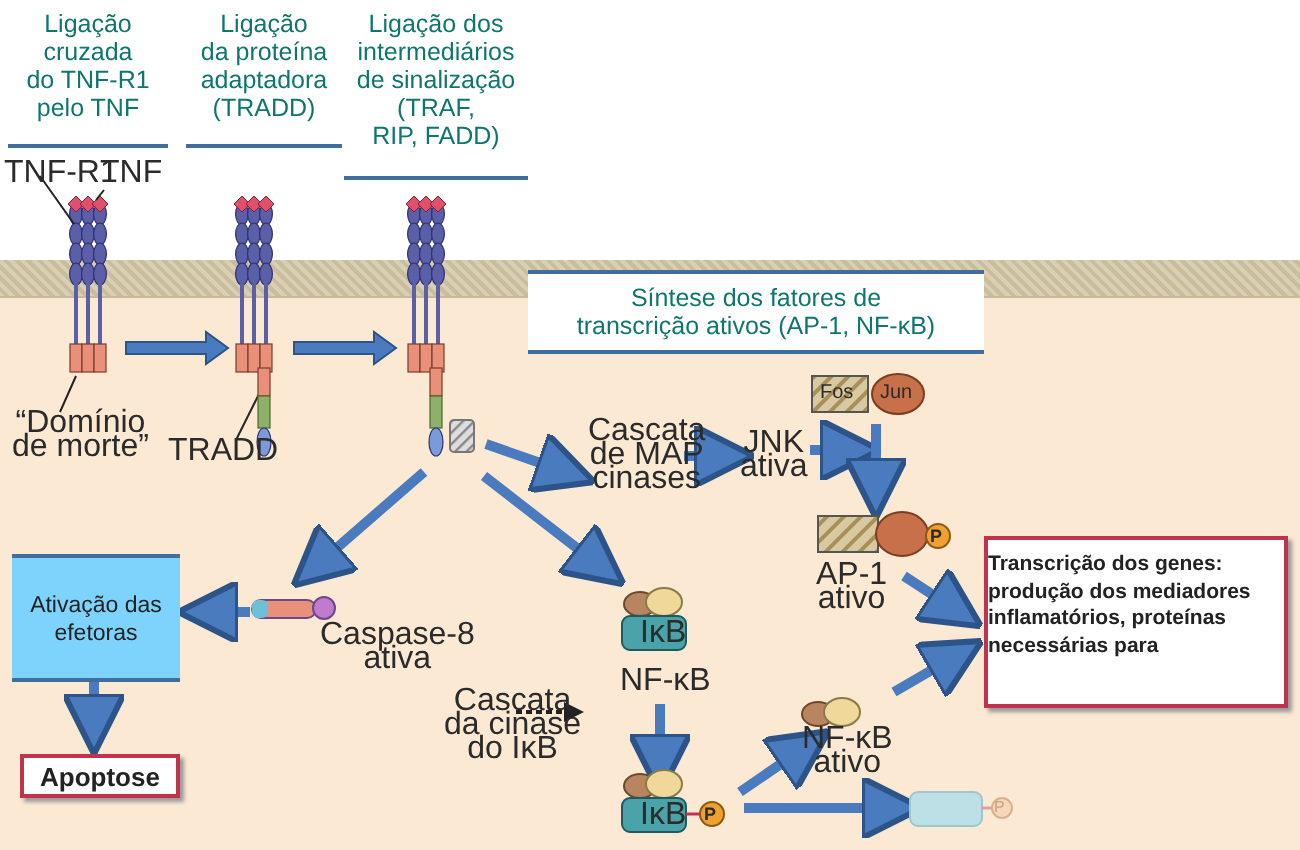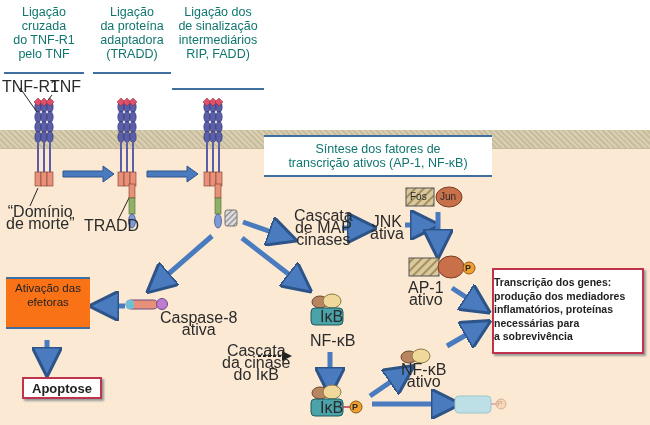--- a/index.html
+++ b/index.html
@@ -7,23 +7,23 @@
   .cell{position:absolute;left:0;top:148px;width:650px;height:277px;background:#fbe9d3;border-top:1px solid #c9b99a;}
   .membrane{position:absolute;left:0;top:130px;width:650px;height:30px;
     background:repeating-linear-gradient(45deg,#d8cfb4 0 2px,#c9bd9c 2px 4px);}
   .membrane-mid{position:absolute;left:0;top:150px;width:650px;height:6px;background:#e9c5c8;}
   .header-box{position:absolute;background:#fff;text-align:center;font-size:12.5px;line-height:14px;color:#0f766e;
     border-top:2px solid #3f6ea0;border-bottom:2px solid #3f6ea0;padding:3px 2px;box-sizing:border-box;}
   .lbl{position:absolute;font-size:16px;line-height:12px;color:#2b2b2b;text-align:center;white-space:nowrap;}
   .genes{position:absolute;left:492px;top:268px;width:152px;height:86px;background:#fff;border:2px solid #c0334d;
     box-shadow:2px 2px 2px #999;font-weight:bold;font-size:10.5px;line-height:13.5px;text-align:left;padding-top:6px;box-sizing:border-box;color:#222;}
   .apop{position:absolute;left:10px;top:377px;width:80px;height:22px;background:#fff;border:2px solid #c0334d;
-    box-shadow:2px 2px 2px #999;font-weight:bold;font-size:13px;line-height:20px;text-align:center;color:#222;box-sizing:border-box;margin-left:12px;}
-  .casp-box{position:absolute;left:6px;top:277px;width:84px;height:52px;background:#f97316;border-top:2px solid #3f6ea0;border-bottom:2px solid #3f6ea0;
-    font-size:11.5px;line-height:13.5px;text-align:center;color:#222;box-sizing:border-box;padding-top:3px;}
+    box-shadow:2px 2px 2px #999;font-weight:bold;font-size:13px;line-height:20px;text-align:center;color:#222;box-sizing:border-box;}
+  .casp-box{position:absolute;left:6px;top:277px;width:84px;height:64px;background:#7dd3fc;border-top:2px solid #3f6ea0;border-bottom:2px solid #3f6ea0;
+    font-size:11.5px;line-height:13.5px;text-align:center;color:#222;box-sizing:border-box;padding-top:18px;}
   svg{position:absolute;left:0;top:0;}
 </style>
 </head>
 <body>
 
 <div class="membrane"></div>
 <div class="membrane-mid"></div>
 <div class="cell"></div>
 
 <div class="header-box" style="left:4px;top:2px;width:80px;height:72px;border-top:none;">
@@ -33,22 +33,23 @@
   <div>pelo TNF</div>
 </div>
 <div class="header-box" style="left:93px;top:2px;width:78px;height:72px;border-top:none;">
   <div>Ligação</div>
   <div>da proteína</div>
   <div>adaptadora</div>
   <div>(TRADD)</div>
 </div>
 <div class="header-box" style="left:172px;top:2px;width:92px;height:88px;border-top:none;">
   <div>Ligação dos</div>
+  <div>intermediários</div>
   <div>de sinalização</div>
-  <div>intermediários</div>
+  <div>(TRAF,</div>
   <div>RIP, FADD)</div>
 </div>
 <div class="header-box" style="left:264px;top:135px;width:228px;height:42px;padding-top:5px;">
   <div>Síntese dos fatores de</div>
   <div>transcrição ativos (AP-1, NF-κB)</div>
 </div>
 
 <svg width="650" height="425" viewBox="0 0 650 425">
   <g>
       <ellipse cx="207" cy="107" rx="3.2" ry="5.5" fill="#5b5fa8" stroke="#2e3170" stroke-width="0.6"></ellipse>
@@ -248,14 +249,13 @@
   <div>efetoras</div>
 </div>
 
 <div class="apop">Apoptose</div>
 
 <div class="genes">
   <div>Transcrição dos genes:</div>
   <div>produção dos mediadores</div>
   <div>inflamatórios, proteínas</div>
   <div>necessárias para</div>
-  <div>a sobrevivência</div>
 </div>
 
 </body></html>

